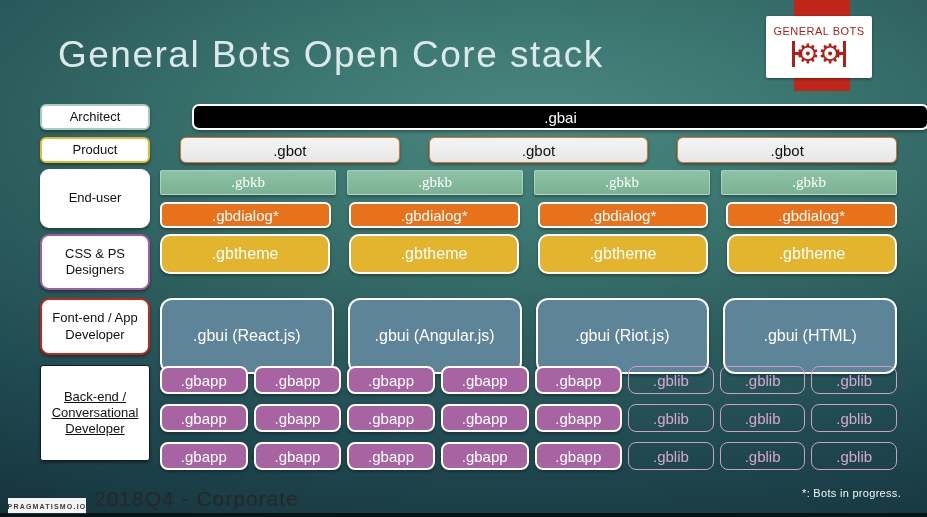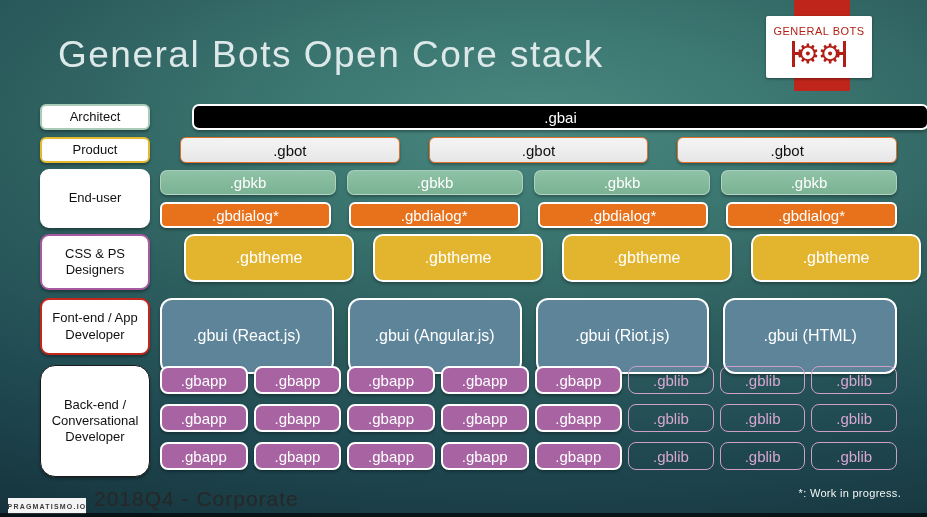--- a/index.html
+++ b/index.html
@@ -41,44 +41,44 @@
     position:absolute;left:40px;width:110px;background:#ffffff;color:#111;
     display:flex;align-items:center;justify-content:center;text-align:center;
     font-size:13px;line-height:1.25;border-radius:6px;box-sizing:border-box;
     box-shadow:0 2px 3px rgba(0,0,0,0.35);padding:10px 6px;
   }
   .lbl-architect{top:104px;height:26px;border:2px solid #a9cbb7;}
   .lbl-product{top:137px;height:26px;border:2px solid #e5b92f;}
   .lbl-enduser{top:169px;height:59px;border:2px solid #ffffff;border-radius:9px;}
   .lbl-designers{top:234px;height:56px;border:2px solid #a75aa0;border-radius:9px;}
   .lbl-frontend{top:298px;height:57px;border:2px solid #c2271d;border-radius:9px;}
-  .lbl-backend{top:365px;height:112px;border:1.5px solid #1a1a1a;border-radius:15px;}
+  .lbl-backend{top:365px;height:96px;border:1.5px solid #1a1a1a;border-radius:3px;text-decoration:underline;}
 
   
   .row{position:absolute;left:160px;width:737px;display:flex;}
   .row-gbai{top:104px;height:26px;padding-left:32px;}
   .row-gbot{top:137px;height:26px;gap:9px;}
   .row-gbkb{top:170px;height:25px;gap:11px;}
   .row-gbdialog{top:202px;height:26px;gap:18px;}
-  .row-gbtheme{top:234px;height:48px;gap:19px;margin-left:24px;}
+  .row-gbtheme{top:234px;height:40px;gap:19px;}
   .row-gbui{top:298px;height:76px;gap:14px;}
   .row-backend{gap:6px;height:28px;}
   .row-backend.r0{top:366px;}
   .row-backend.r1{top:404px;}
   .row-backend.r2{top:442px;}
 
   .cell{
     flex:1;display:flex;align-items:center;justify-content:center;
     color:#ffffff;font-size:15px;box-sizing:border-box;
     border-radius:6px;box-shadow:0 2px 3px rgba(0,0,0,0.3);
     white-space:nowrap;
   }
   .cell-gbai{background:#000000;border:2px solid #ffffff;border-radius:7px;}
   .cell-gbot{background:linear-gradient(#f4f4f4,#e7e7e7);border:1.5px solid #e2702a;color:#111;margin-left:20px;}
-  .cell-gbkb{background:linear-gradient(#8fc2a6,#7ab293);border:1px solid rgba(255,255,255,0.35);border-radius:7px;}
+  .cell-gbkb{background:linear-gradient(#8fc2a6,#7ab293);border:1px solid rgba(255,255,255,0.35);border-radius:2px;font-family:Liberation Serif, serif;}
   .cell-gbdialog{background:#e8711c;border:2px solid #ffffff;}
   .cell-gbtheme{background:#e3b42e;border:2px solid #ffffff;border-radius:10px;font-size:16px;}
   .cell-gbui{background:#5d8499;border:2px solid #ffffff;border-radius:12px;font-size:16px;}
   .cell-gbapp{background:#a763a2;border:2.5px solid #ffffff;border-radius:8px;}
   .cell-gblib{background:transparent;border:1.5px solid #cf9fca;border-radius:8px;color:#d6a6d1;box-shadow:none;}
 
   
   .badge{
     position:absolute;left:8px;top:498px;width:78px;height:16px;background:#f4f4f4;
     display:flex;align-items:center;justify-content:center;
@@ -175,16 +175,16 @@
     <div class="cell cell-gbapp">.gbapp</div>
     <div class="cell cell-gbapp">.gbapp</div>
     <div class="cell cell-gbapp">.gbapp</div>
     <div class="cell cell-gblib">.gblib</div>
     <div class="cell cell-gblib">.gblib</div>
     <div class="cell cell-gblib">.gblib</div>
   </div>
 
   <div class="badge">PRAGMATISMO.IO</div>
   <div class="caption">2018Q4 - Corporate</div>
-  <div class="note">*: Work in progress.</div>
+  <div class="note">*: Bots in progress.</div>
 
   <div class="bottom-strip"></div>
 </div>
 
 </body></html>

